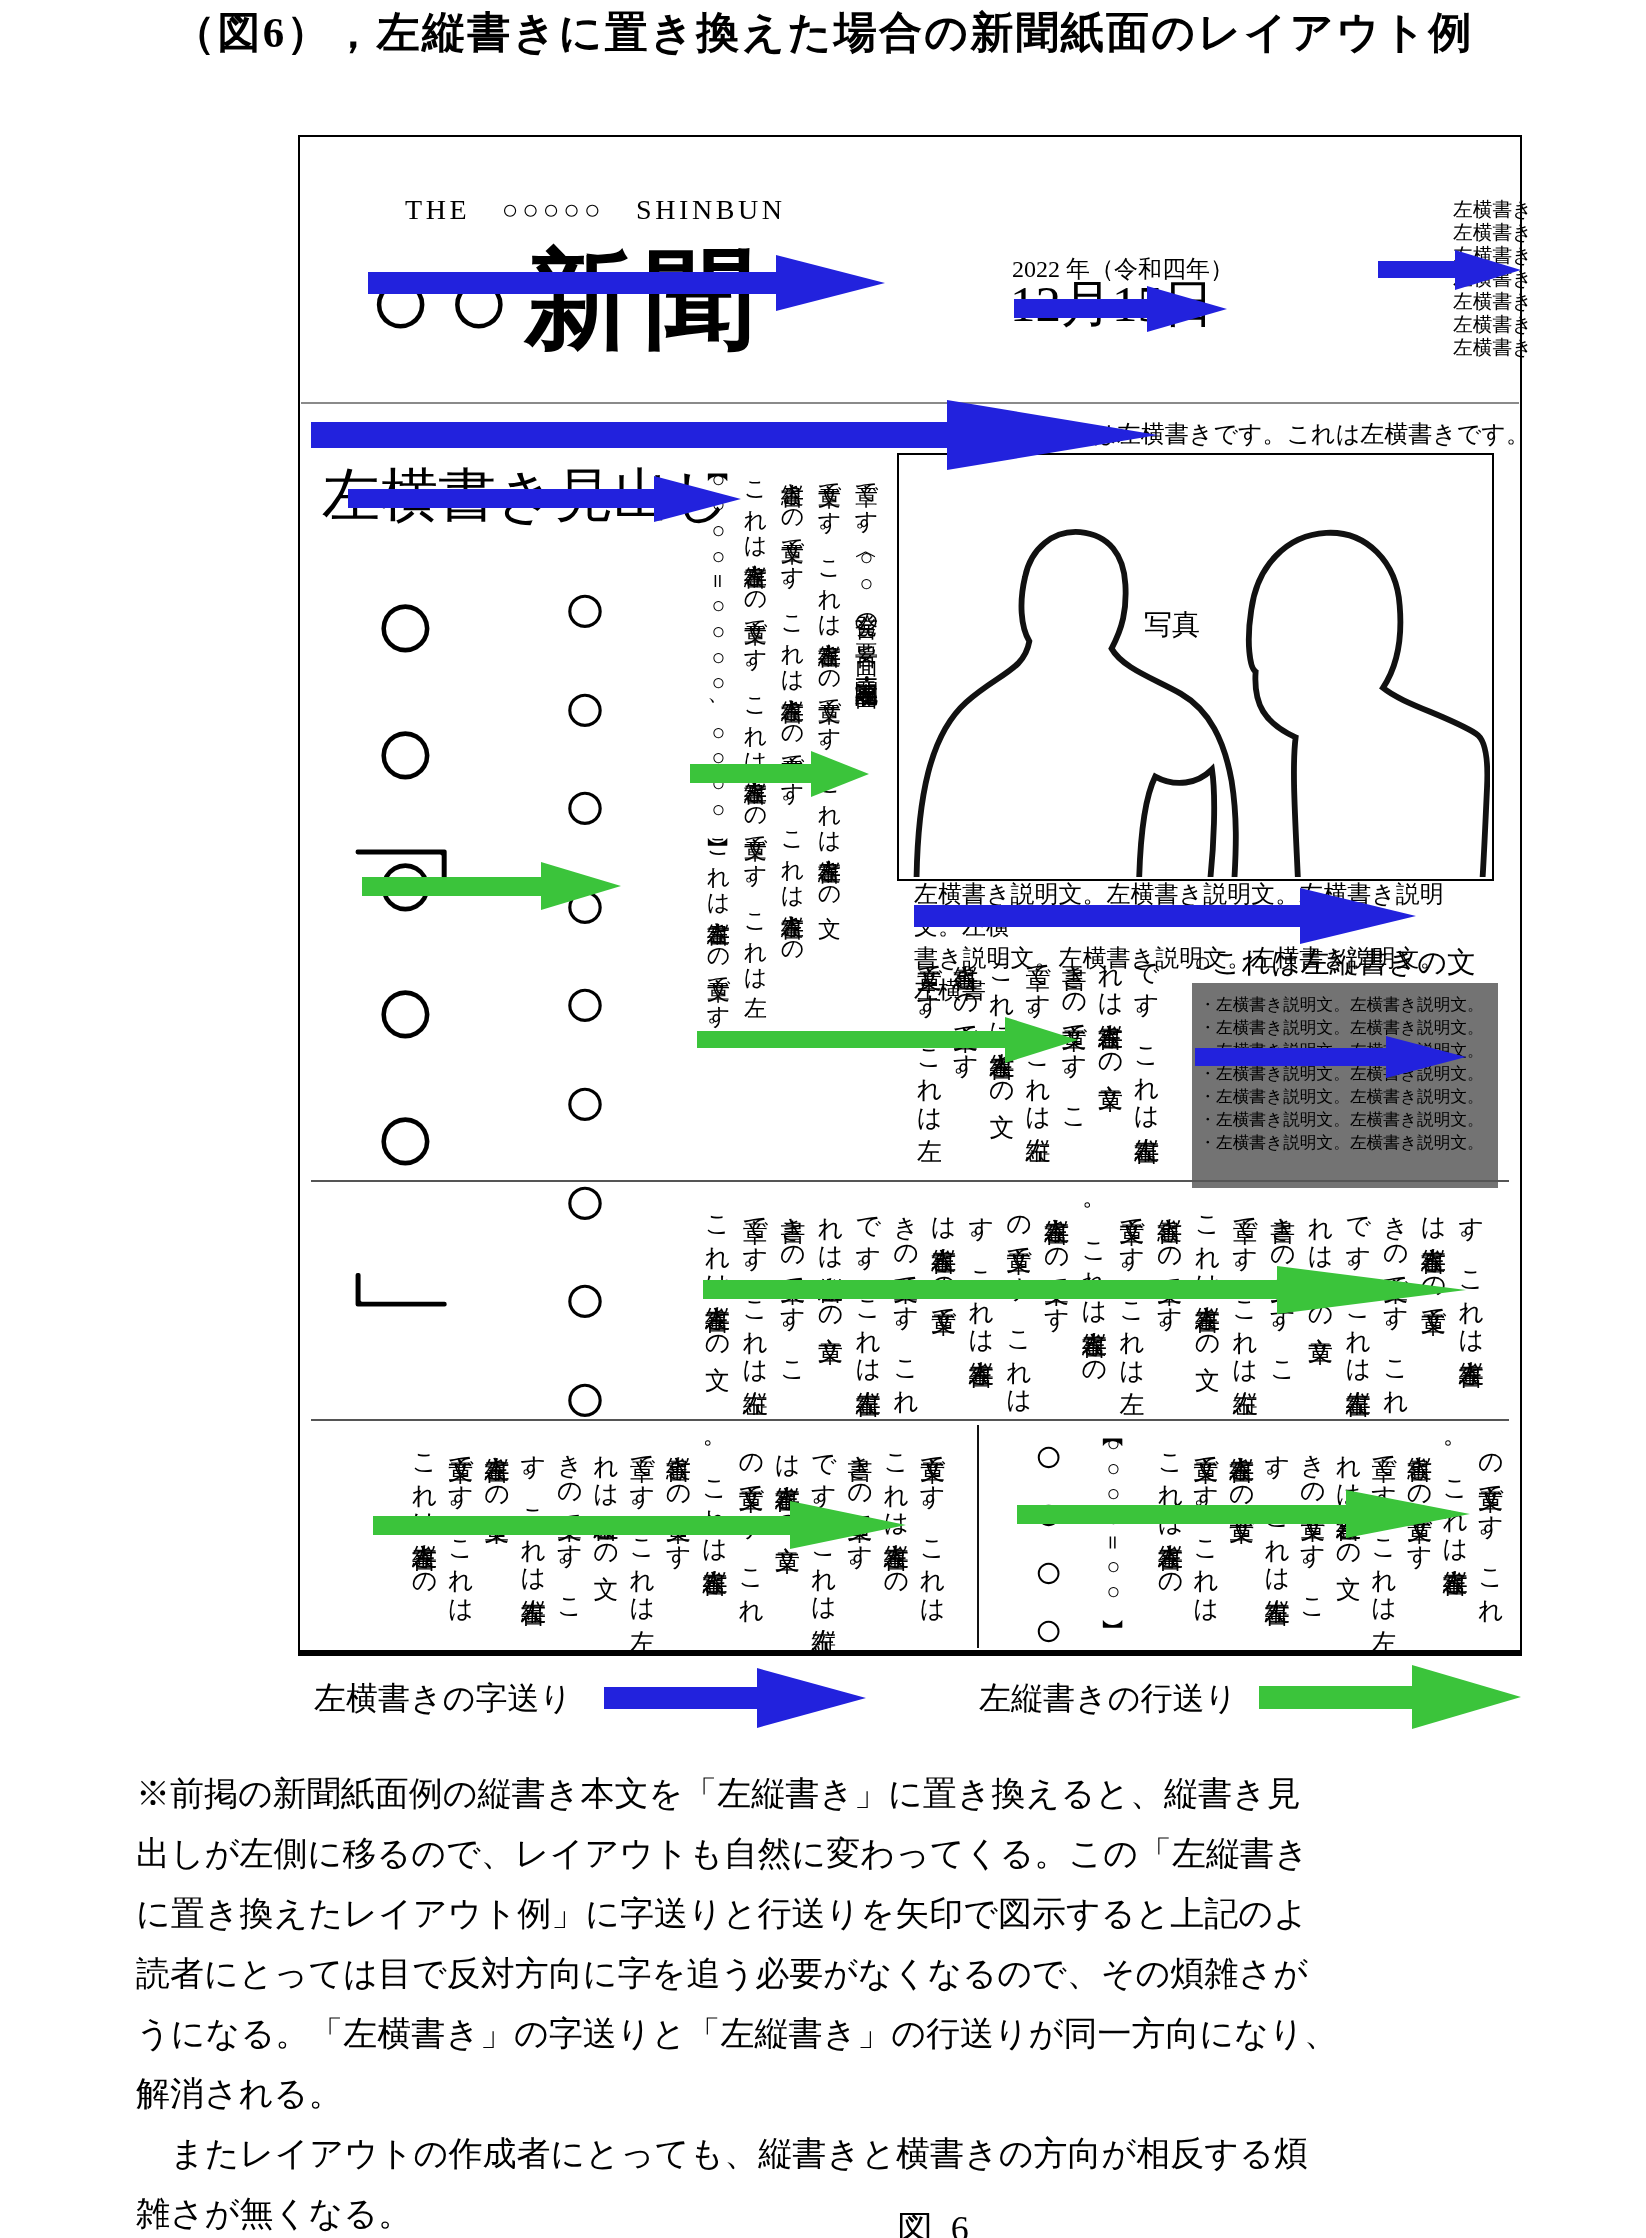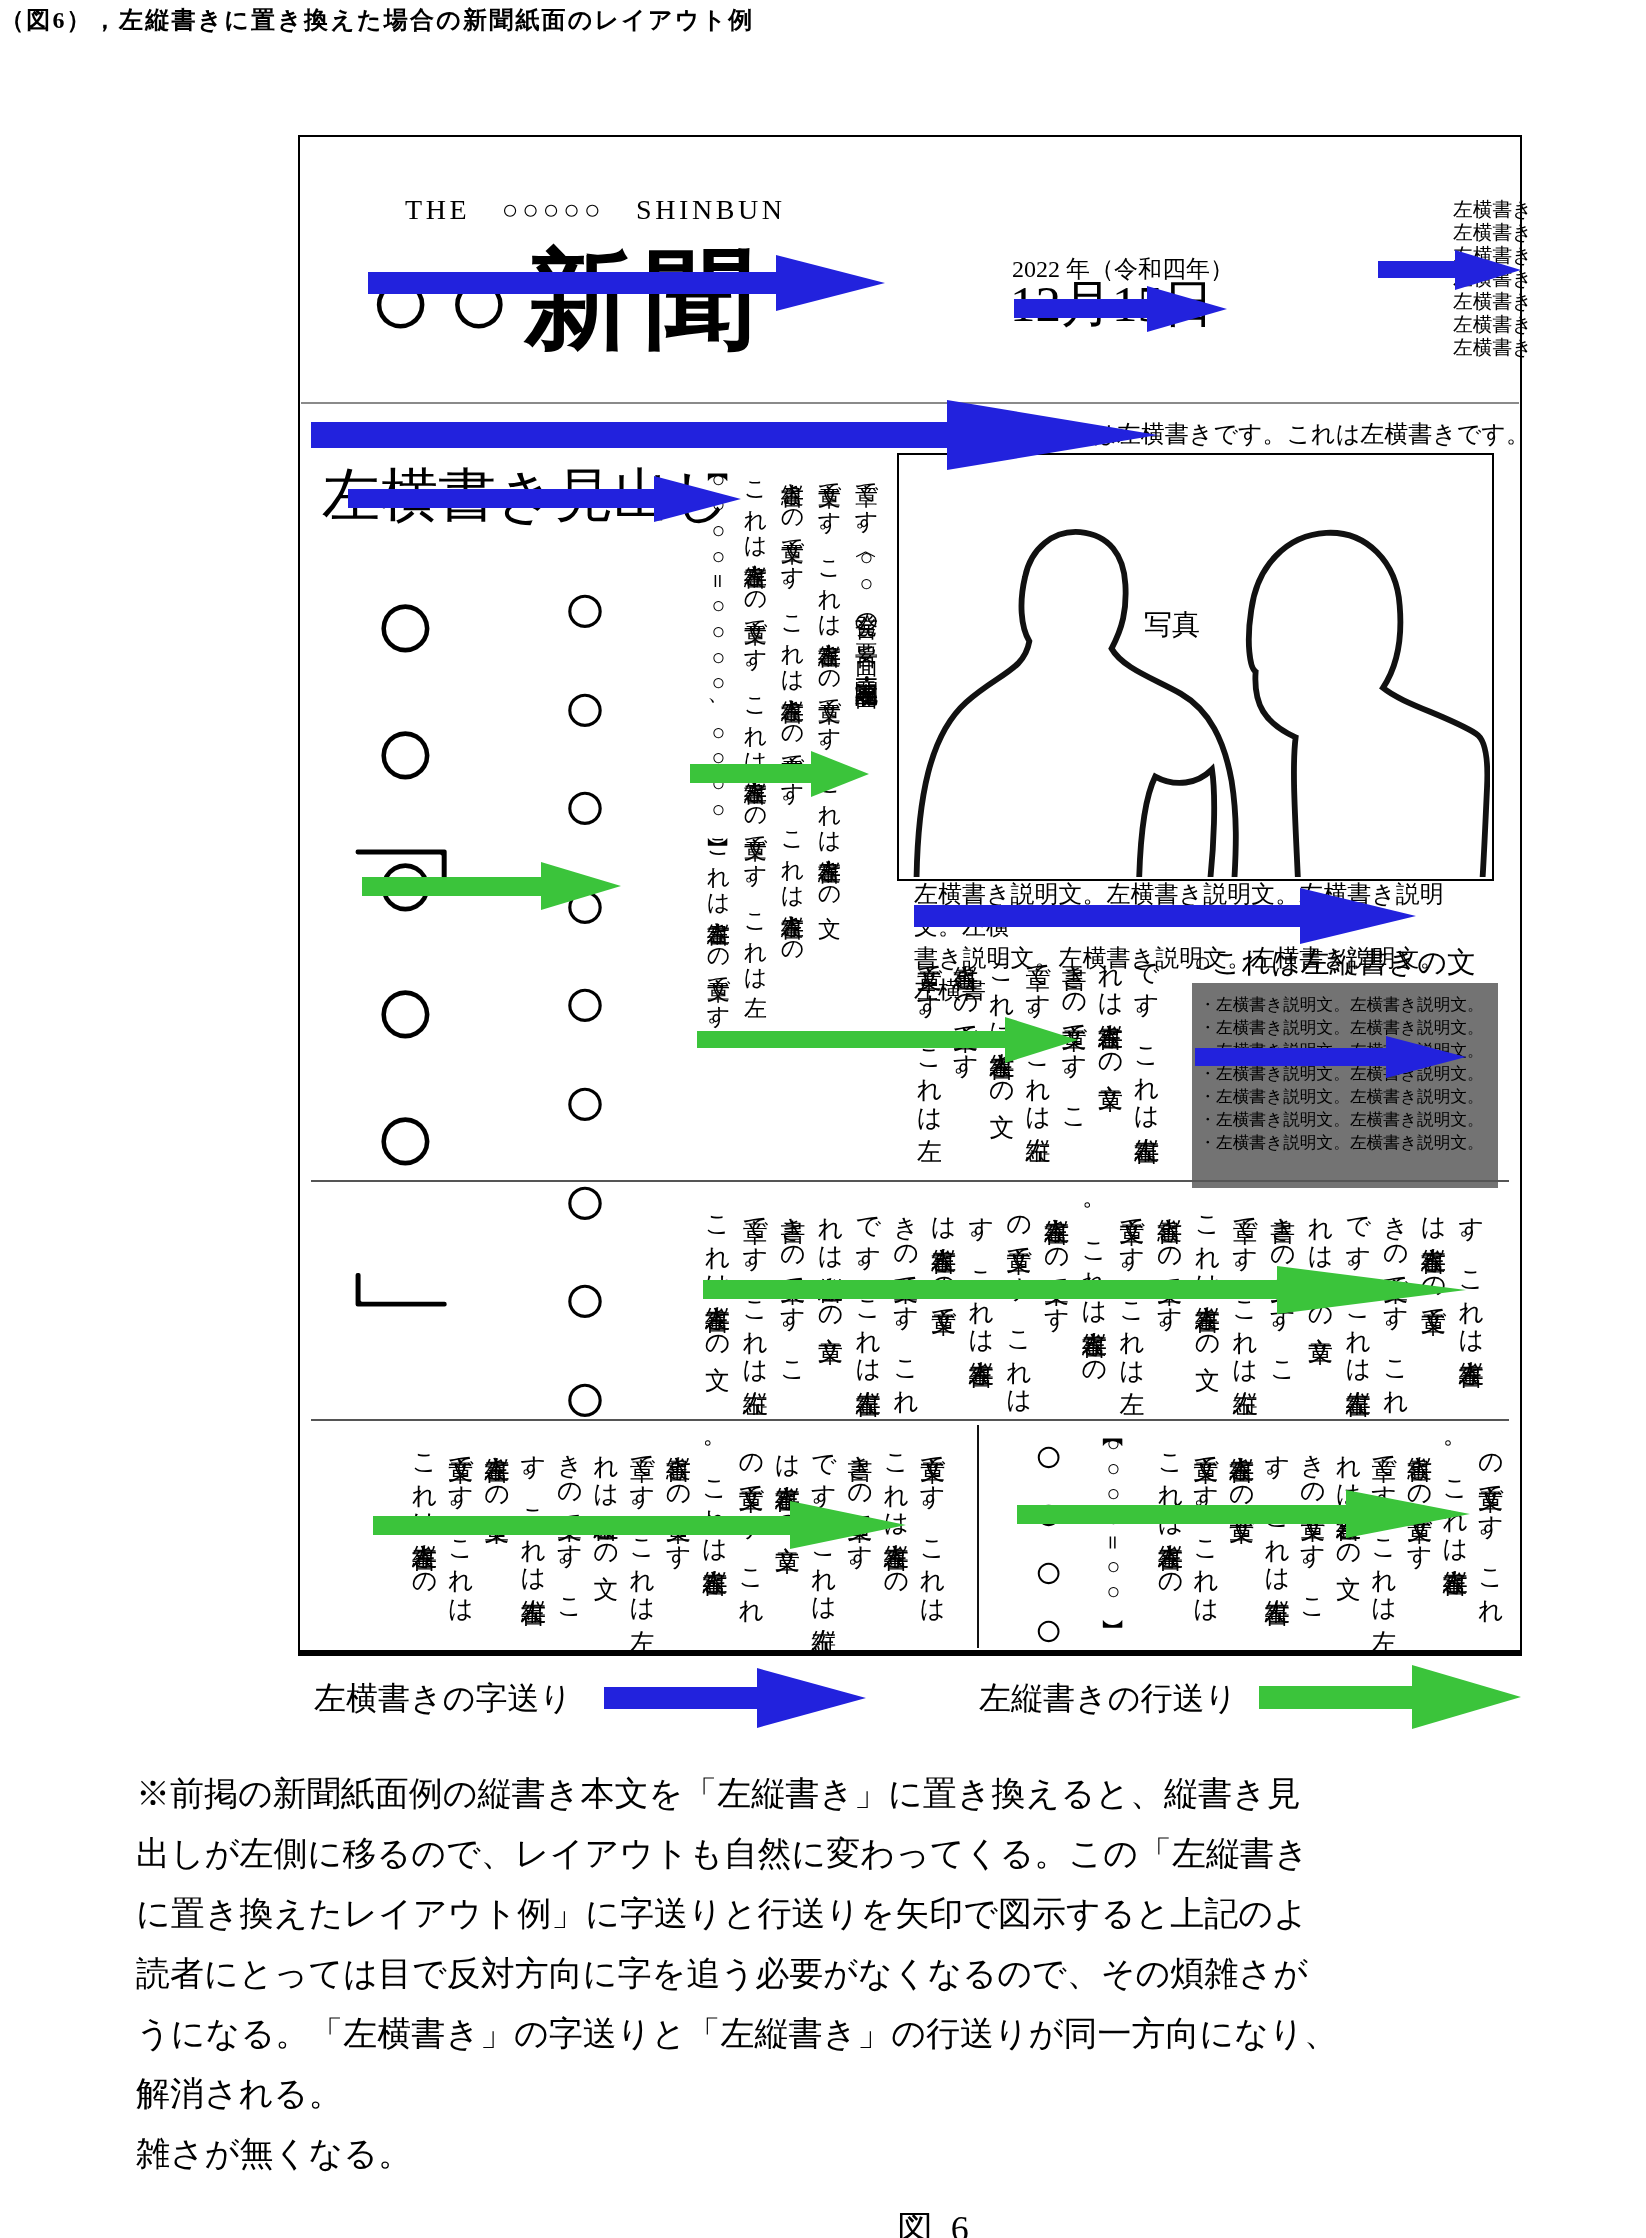--- a/index.html
+++ b/index.html
@@ -2,21 +2,21 @@
 <html style="font-size:11.6px"><head>
 <meta charset="utf-8">
 <style>
   html,body{margin:0;padding:0;background:#fff;}
   *{box-sizing:border-box;}
   .canvas{position:relative;width:1646px;height:2239px;background:#fff;overflow:hidden;
           font-family:"Liberation Serif","DejaVu Serif",serif;color:#000;}
   .abs{position:absolute;}
 
   
-  .page-title{left:0;top:4.4px;width:1646px;text-align:left;font-size:24px;font-weight:bold;letter-spacing:2.2px;}
+  .page-title{left:0;top:4.4px;width:1646px;text-align:center;font-size:43px;font-weight:bold;letter-spacing:2.2px;}
 
   
   .paper{left:298px;top:135px;width:1224px;height:1521px;border:2.9px solid #000;border-bottom-width:6.6px;background:#fff;}
 
   
   .mast-en{left:405px;top:191px;font-size:28px;letter-spacing:3.6px;}
   .logo{left:368px;top:247px;font-size:108px;letter-spacing:13px;font-weight:bold;line-height:1;}
   .date-small{left:1012px;top:253px;font-size:24px;}
   .date-large{left:1010px;top:279px;font-size:51px;line-height:1;}
   .side-stack{left:1453px;top:198px;width:82px;font-size:19.7px;line-height:23px;text-align:left;}
@@ -285,19 +285,20 @@
       <div class="head"></div>
     </div>
 
   <div class="abs bodytext">
       <div class="pline">※前掲の新聞紙面例の縦書き本文を「左縦書き」に置き換えると、縦書き見</div>
       <div class="pline">出しが左側に移るので、レイアウトも自然に変わってくる。この「左縦書き</div>
       <div class="pline">に置き換えたレイアウト例」に字送りと行送りを矢印で図示すると上記のよ</div>
       <div class="pline">読者にとっては目で反対方向に字を追う必要がなくなるので、その煩雑さが</div>
       <div class="pline">うになる。「左横書き」の字送りと「左縦書き」の行送りが同一方向になり、</div>
       <div class="pline">解消される。</div>
+      <div class="pline">　またレイアウトの作成者にとっても、縦書きと横書きの方向が相反する煩</div>
       <div class="pline">雑さが無くなる。</div>
     </div>
 
   <div class="abs fig-label">図 6</div>
 
 </div>
 
 
 </body></html>

